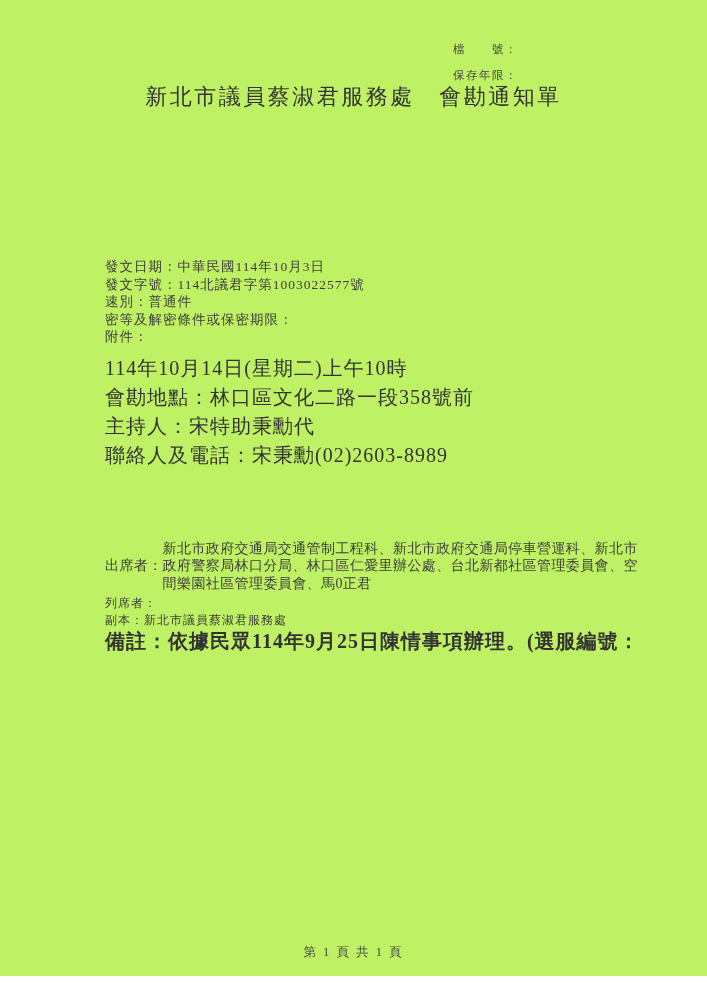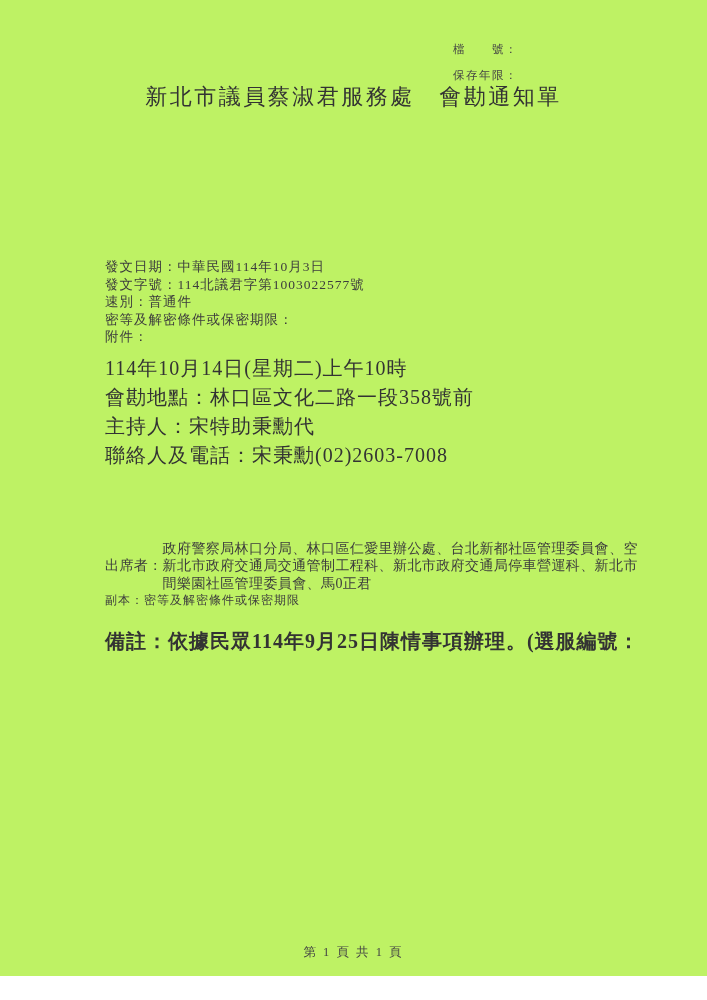--- a/index.html
+++ b/index.html
@@ -143,36 +143,40 @@
     <div class="field">
       <span class="lbl">會勘地點：</span>
       <span class="val">林口區文化二路一段358號前</span>
     </div>
     <div class="field">
       <span class="lbl">主持人：</span>
       <span class="val">宋特助秉勳代</span>
     </div>
     <div class="field">
       <span class="lbl">聯絡人及電話：</span>
-      <span class="val">宋秉勳(02)2603-7008</span>
+      <span class="val">宋秉勳(02)2603-8989</span>
     </div>
   </div>
 
   <div class="attendees">
     <div class="field present">
       <span class="lbl">出席者：</span>
       <span class="val">
+        <div>新北市政府交通局交通管制工程科、新北市政府交通局停車營運科、新北市</div>
         <div>政府警察局林口分局、林口區仁愛里辦公處、台北新都社區管理委員會、空</div>
-        <div>新北市政府交通局交通管制工程科、新北市政府交通局停車營運科、新北市</div>
         <div>間樂園社區管理委員會、馬0正君</div>
       </span>
     </div>
+    <div class="field small-row observers">
+      <span class="lbl">列席者：</span>
+      <span class="val"></span>
+    </div>
     <div class="field small-row">
       <span class="lbl">副本：</span>
-      <span class="val">密等及解密條件或保密期限</span>
+      <span class="val">新北市議員蔡淑君服務處</span>
     </div>
   </div>
 
   <div class="remark">
     <div class="field">
       <span class="lbl">備註：</span>
       <span class="val">
         <div>依據民眾114年9月25日陳情事項辦理。(選服編號：</div>
       </span>
     </div>

